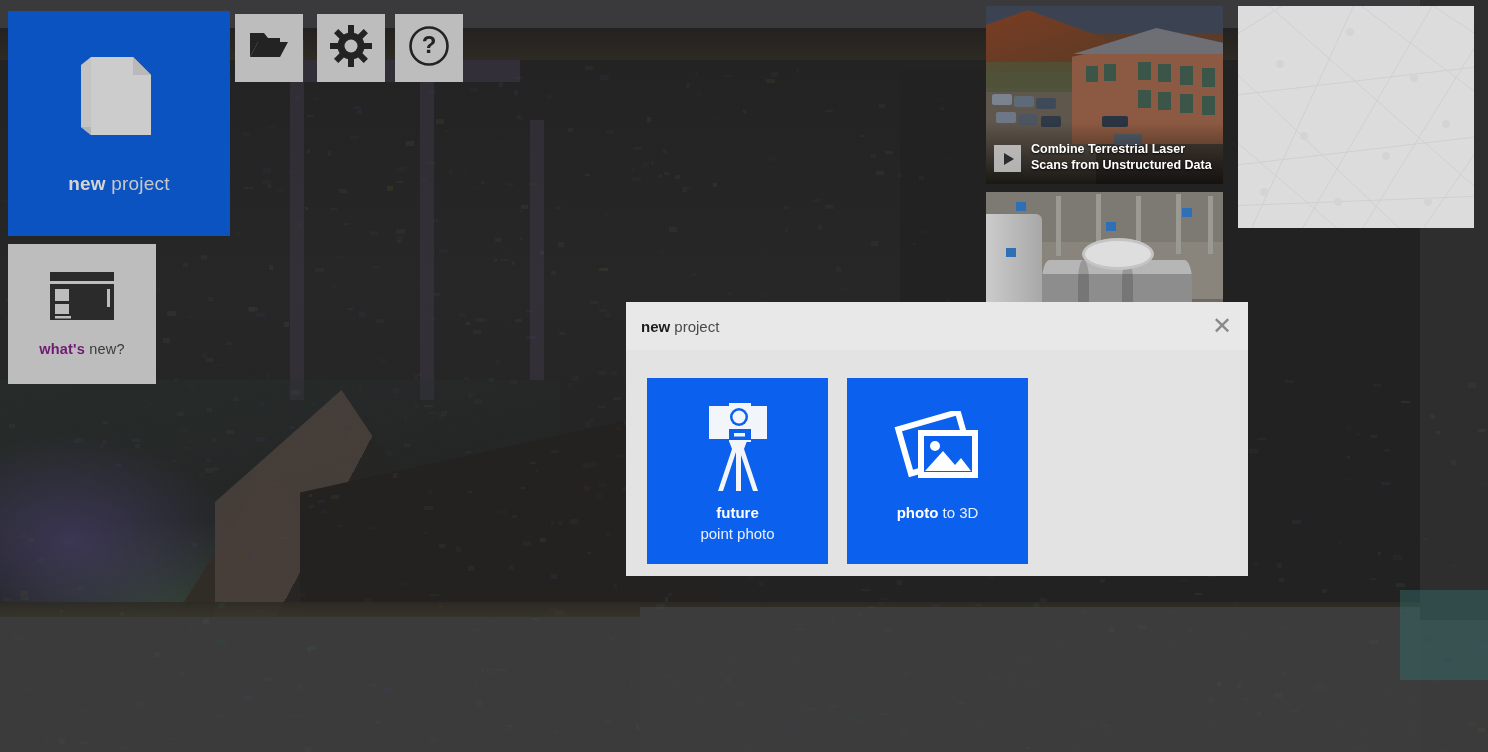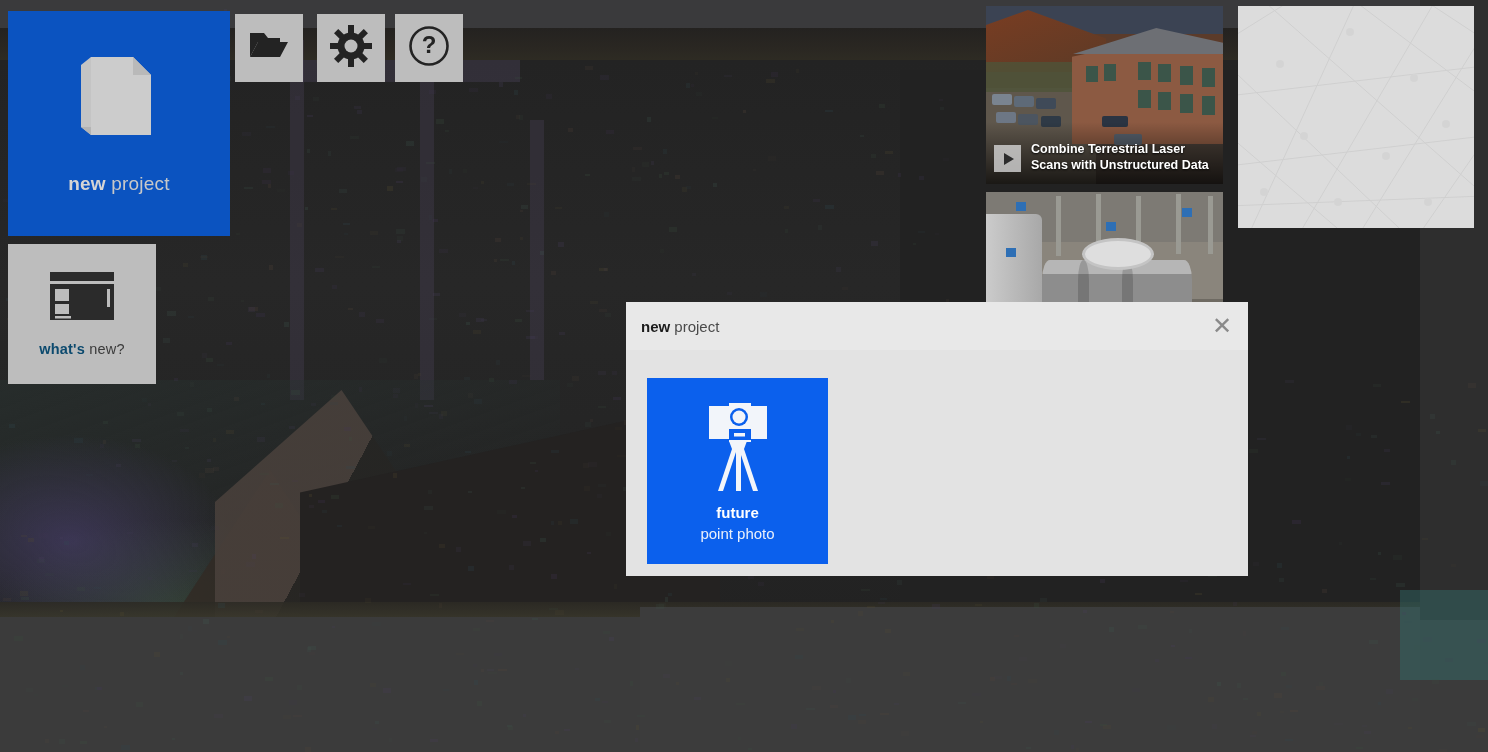--- a/index.html
+++ b/index.html
@@ -110,21 +110,21 @@
 
   .tile-whats {
     position: absolute; left: 8px; top: 244px; width: 148px; height: 140px;
     background: #bdbdbd;
     display: flex; flex-direction: column;
     align-items: center; justify-content: center;
     cursor: pointer;
   }
   .tile-whats .glyph { margin-bottom: 16px; }
   .tile-whats .tile-label { font-size: 14.5px; color: #3b3b3b; }
-  .tile-whats .tile-label b { color: #0c4a6e; font-weight: 700; }
+  .tile-whats .tile-label b { color: #701a75; font-weight: 700; }
 
   
   .tb {
     position: absolute; top: 14px; width: 68px; height: 68px;
     background: #bdbdbd;
     display: flex; align-items: center; justify-content: center;
     cursor: pointer;
   }
   #tb-open { left: 235px; }
   #tb-settings { left: 317px; }
@@ -1087,21 +1087,21 @@
     <div class="v1-car" style="left:55px;top:110px;background:#2f3a46;"></div>
     <div class="v1-car" style="left:116px;top:110px;width:26px;background:#2b3442;"></div>
     <div class="v1-car" style="left:128px;top:128px;width:28px;background:#555f6b;"></div>
   </div>
   <div class="vid-grad"></div>
   <div class="play-btn">
       <span class="play-tri"></span>
     </div>
   <div class="vid-caption">
     <div>Combine Terrestrial Laser</div>
-    <div>Scans with Unstructured Data</div>
+    <div>Scans from Unstructured Data</div>
   </div>
 </div>
 
 <div class="vid" id="vid2">
   <div class="vid-img vid2-img">
     <div class="v2-ground"></div>
     <div class="v2-tank"></div>
     <div class="v2-post" style="left:70px;top:4px;height:60px;"></div>
     <div class="v2-post" style="left:110px;top:2px;height:56px;"></div>
     <div class="v2-post" style="left:150px;top:4px;height:58px;"></div>
@@ -1174,15 +1174,30 @@
           <polygon points="43,46 48,46 62,88 57,88" fill="#f2f5fa"></polygon>
         </svg>
       </span>
       <span class="opt-label">
         <b>future</b><span> </span><br>
         <span>point photo</span>
       </span>
     </div>
 
 
+    <div class="opt">
+      <span class="glyph">
+        <svg width="90" height="74" viewBox="0 0 90 74">
+          <g transform="rotate(-16 45 37)">
+            <rect x="12" y="8" width="62" height="46" fill="none" stroke="#fff" stroke-width="6"></rect>
+          </g>
+          <rect x="28" y="22" width="54" height="42" fill="#0b60ed" stroke="#fff" stroke-width="6"></rect>
+          <circle cx="42" cy="35" r="5" fill="#fff"></circle>
+          <polygon points="32,60 50,40 62,54 68,47 78,60" fill="#fff"></polygon>
+        </svg>
+      </span>
+      <span class="opt-label">
+        <b>photo</b><span> to 3D</span>
+      </span>
+    </div>
 
   </div>
 </div>
 
 </body></html>

